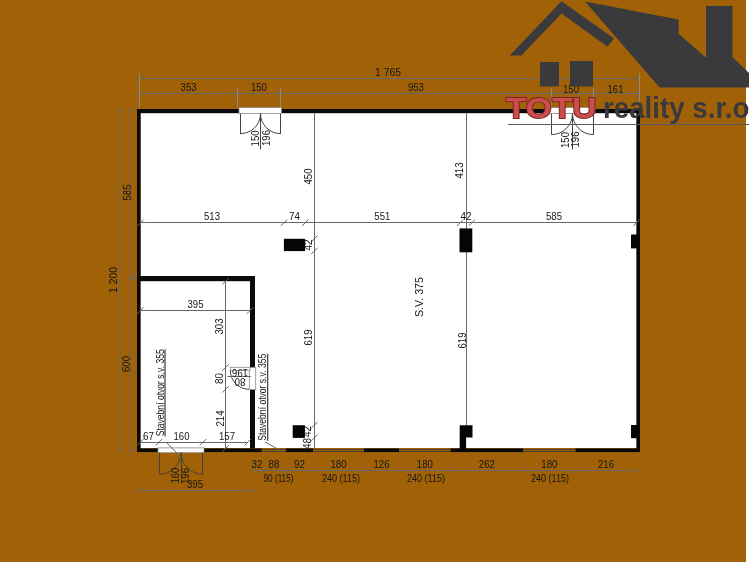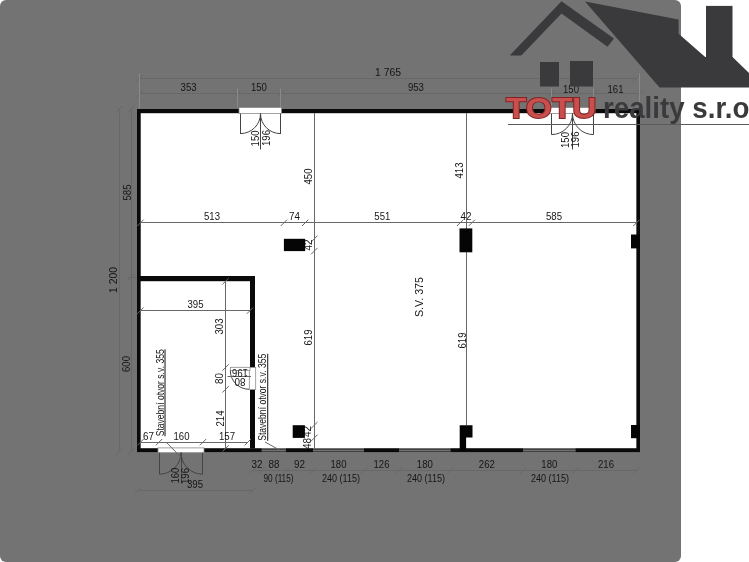--- a/index.html
+++ b/index.html
@@ -1,16 +1,16 @@
 <!DOCTYPE html>
 <html><head>
 <meta charset="utf-8">
 <style>
   html,body{margin:0;padding:0;background:#ffffff;overflow:hidden;}
-  #page{position:relative;width:681px;height:562px;background:#737373;border-radius:6px;}
+  #page{position:relative;width:746px;height:562px;background:#a16207;}
   svg text{font-family:"Liberation Sans",sans-serif;fill:#161616;-webkit-font-smoothing:antialiased;}
 </style>
 </head>
 <body>
 <div id="page">
 <svg width="749" height="562" viewBox="0 0 749 562">
 <defs></defs>
 
 <rect x="140.5" y="113" width="496" height="335" fill="#ffffff"></rect>
 

